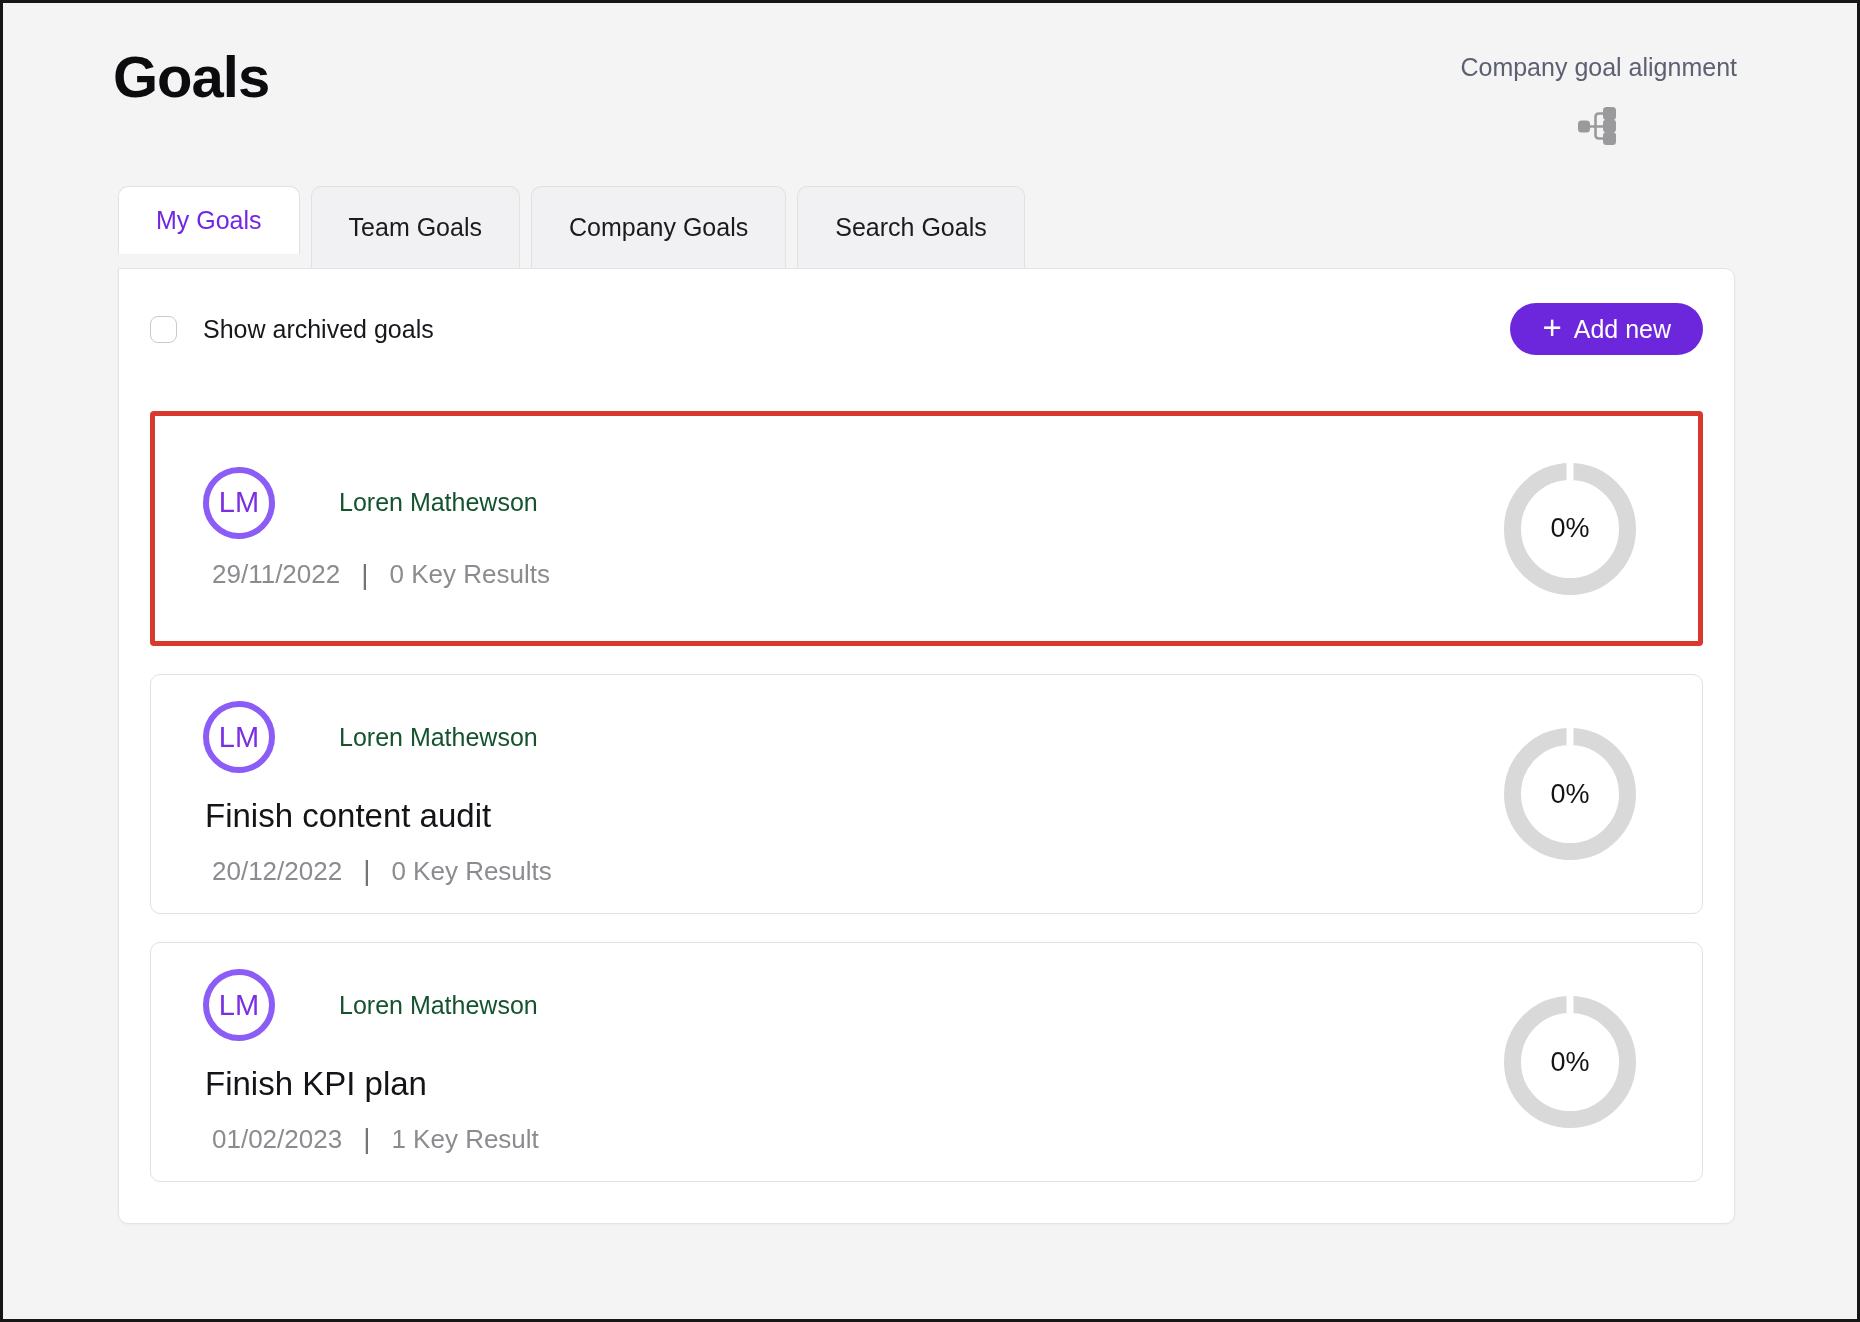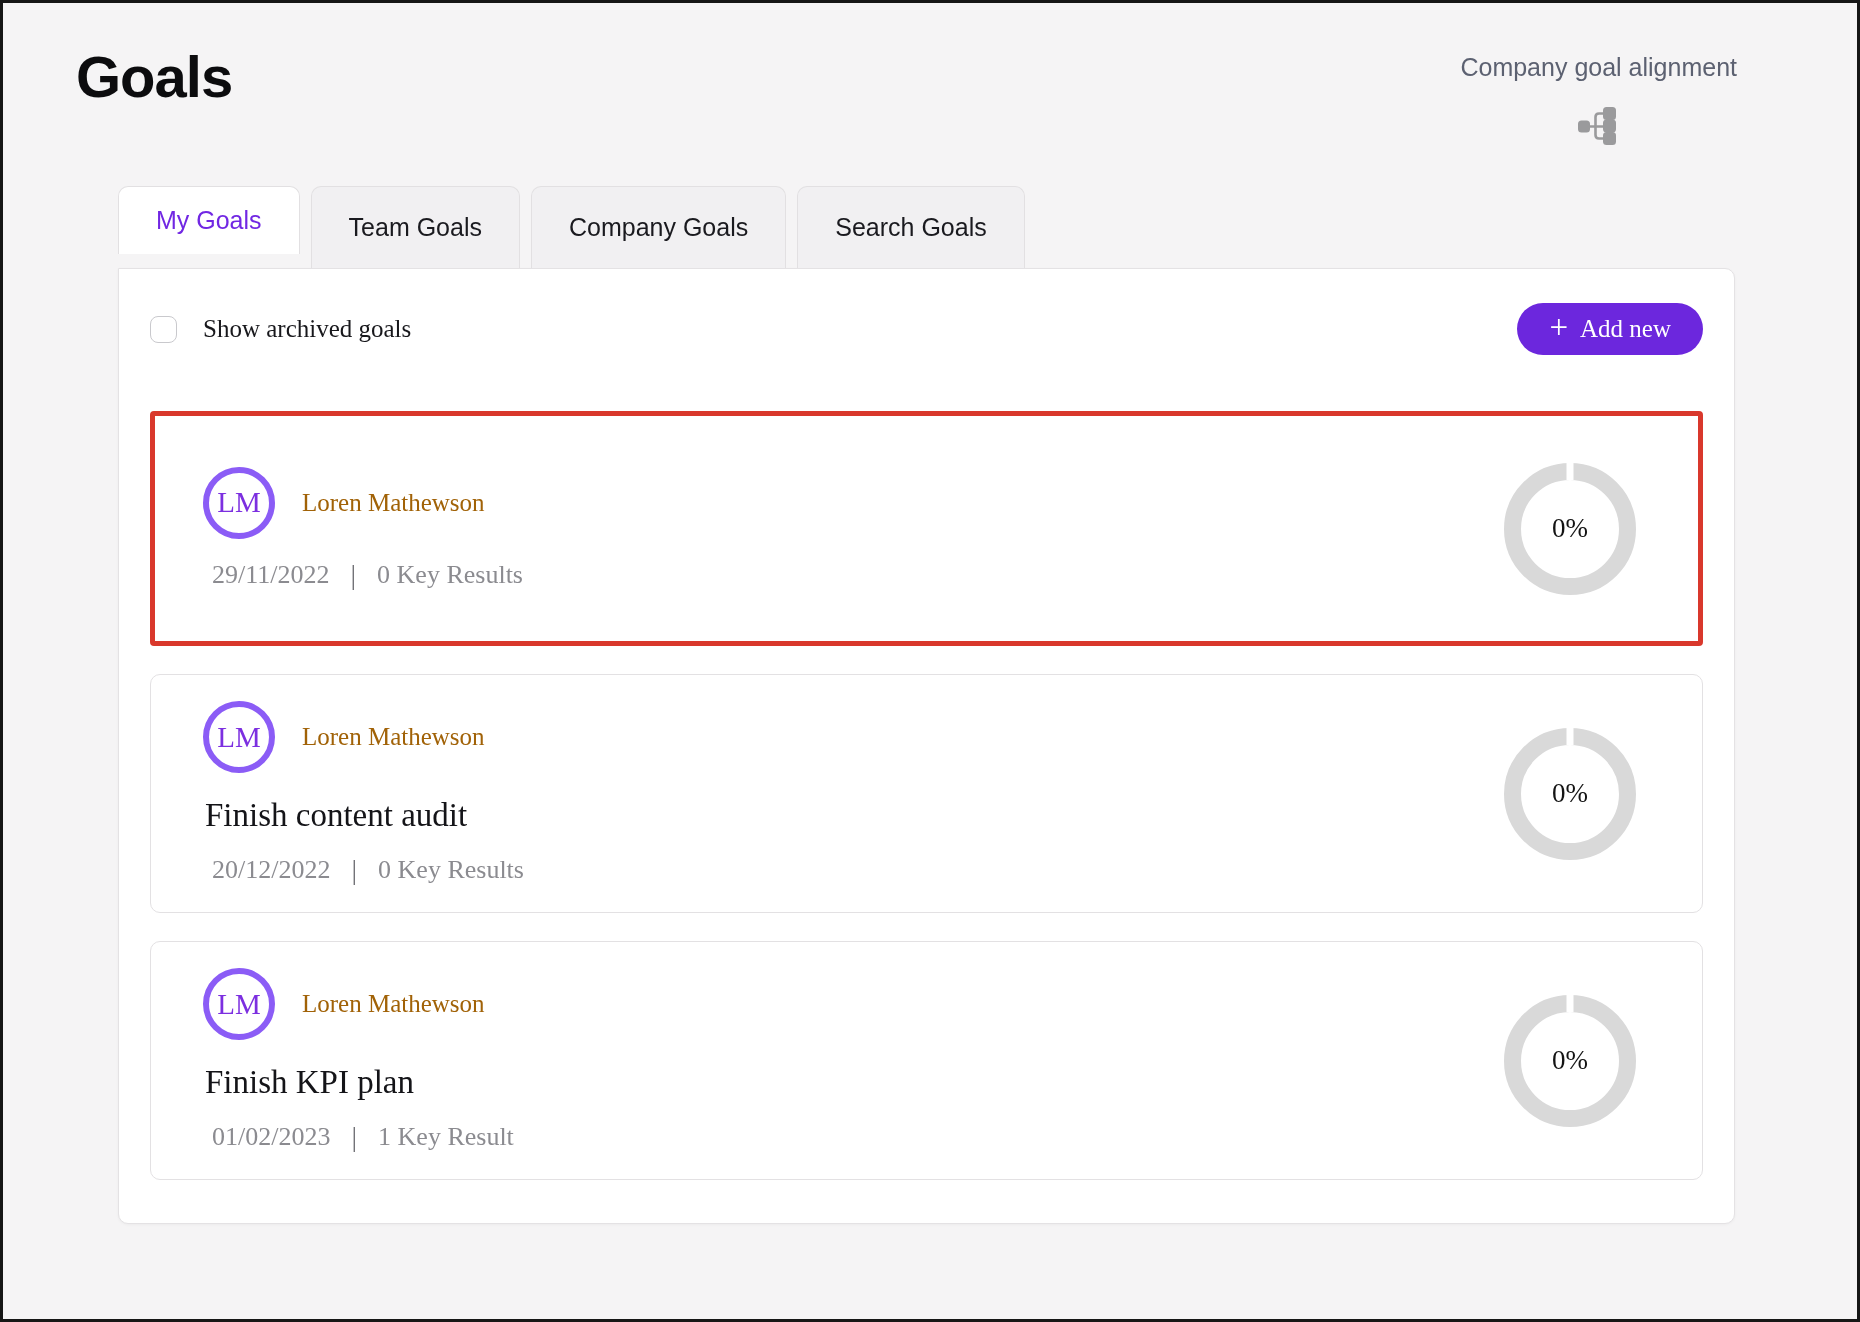--- a/index.html
+++ b/index.html
@@ -6,59 +6,59 @@
   html,body { width:1860px; height:1322px; }
   body {
     background:#f5f4f5;
     border:3px solid #161616;
     font-family:"Liberation Sans", sans-serif;
     position:relative;
     overflow:hidden;
   }
   
   .header { display:flex; justify-content:space-between; align-items:flex-start;
-            padding:40px 120px 0 73px; }
+            padding:40px 120px 0 110px; }
   .page-title { font-size:58px; font-weight:800; color:#0c0c0e; letter-spacing:-1px; }
   .align-link { display:flex; align-items:center; gap:22px; margin-top:10px;
                 color:#5c6171; font-size:25px; cursor:pointer;flex-direction:column; }
   .align-link svg { display:block; }
   
   .tabs { display:flex; gap:11px; margin:38px 0 0 115px; position:relative; z-index:2; }
   .tab { background:#f1f0f2; border:1px solid #e2e0e2; border-bottom:none;
          display:flex; align-items:center; justify-content:center;
          font-size:25px; color:#1a1a1f; height:82px; padding:0 37px;
          border-radius:10px 10px 0 0; cursor:pointer; }
   .tab.active { background:#fff; color:#7127e3; height:68px; margin-bottom:-2px;
                 position:relative; z-index:3; }
   
   .panel { margin:0 122px 0 115px; background:#fff; border:1px solid #e4e2e4;
            border-radius:0 10px 10px 10px; min-height:956px;
            padding:34px 31px 24px; position:relative; z-index:1;
-           box-shadow:0 1px 3px rgba(0,0,0,0.04);font-family:Liberation Serif, serif; }
+           box-shadow:0 1px 3px rgba(0,0,0,0.04); }
   .toolbar { display:flex; justify-content:space-between; align-items:center; height:52px; }
   .archived { display:flex; align-items:center; gap:26px; font-size:25px;
               color:#18181c; cursor:pointer; }
   .checkbox { width:27px; height:27px; border:1.5px solid #c9c9cd; border-radius:8px;
               background:#fff; flex-shrink:0; }
   .add-new { display:flex; align-items:center; gap:12px; height:52px; padding:0 32px;
              background:#6c27dd; color:#fff; border:none; border-radius:27px;
              font-size:25px; font-family:inherit; cursor:pointer; }
   .plus { font-size:33px; font-weight:300; line-height:1; margin-top:-4px; }
   
   .cards { margin-top:56px; display:flex; flex-direction:column; gap:28px; }
   .goal-card { background:#fff; border:1px solid #e3e1e3; border-radius:10px;
                min-height:235px; display:flex; align-items:center;
                justify-content:space-between; padding:26px 66px 26px 52px; cursor:pointer; }
   .goal-card.highlighted { border:5px solid #d9382c; border-radius:4px;
                            padding:22px 62px 22px 48px; }
   .owner-row { display:flex; align-items:center; gap:27px; }
   .avatar { width:72px; height:72px; border:6px solid #8b5cf6; border-radius:50%;
             display:flex; align-items:center; justify-content:center;
             font-size:29px; color:#7c2fe0; background:#fff; }
-  .owner-name { font-size:25px; color:#a16207; }
+  .owner-name { font-size:25px; color:#14532d;margin-left:37px; }
   .goal-title { font-size:33px; font-weight:400; color:#141418; margin:24px 0 0 2px; }
   .goal-meta { display:flex; align-items:center; gap:21px; margin:20px 0 0 9px;
                font-size:26px; color:#8b8b90; }
   .meta-sep { color:#737378; font-size:28px; }
   
   .donut { width:132px; height:132px; border:17px solid #d9d9d9; border-radius:50%;
            position:relative; display:flex; align-items:center; justify-content:center;
            flex-shrink:0; background:#fff; }
   .donut::before { content:""; position:absolute; top:-17px; left:50%;
                    transform:translateX(-50%); width:7px; height:17px; background:#fff; }

